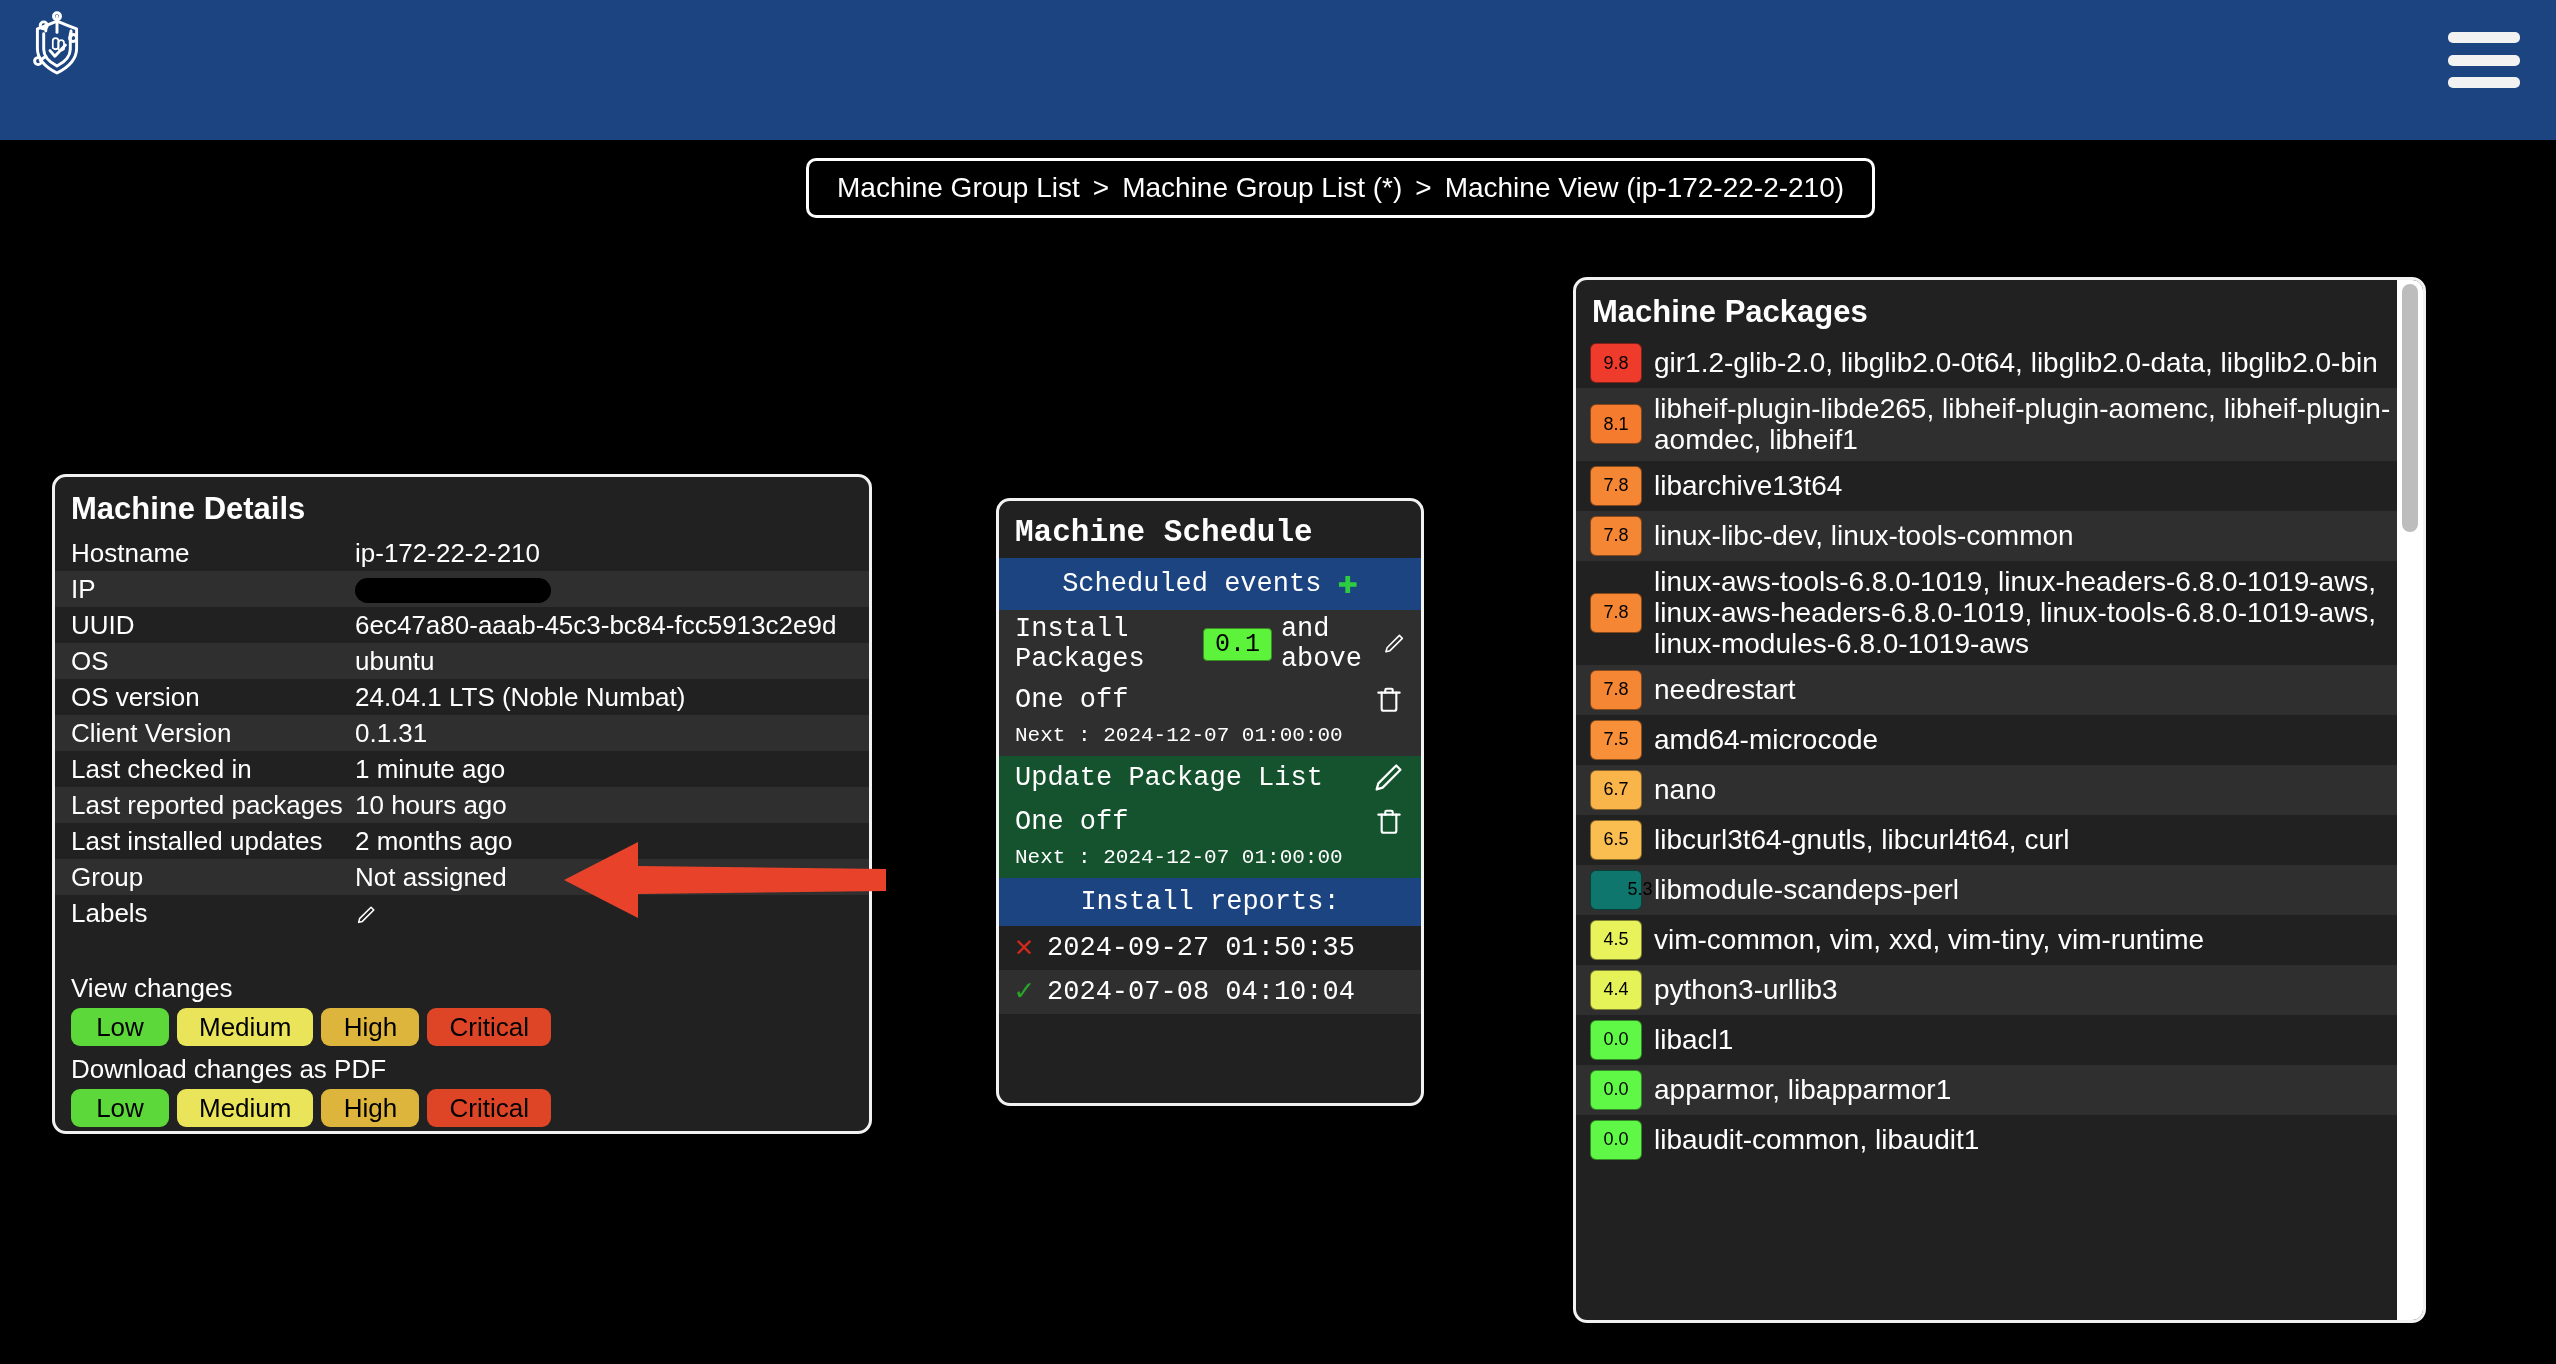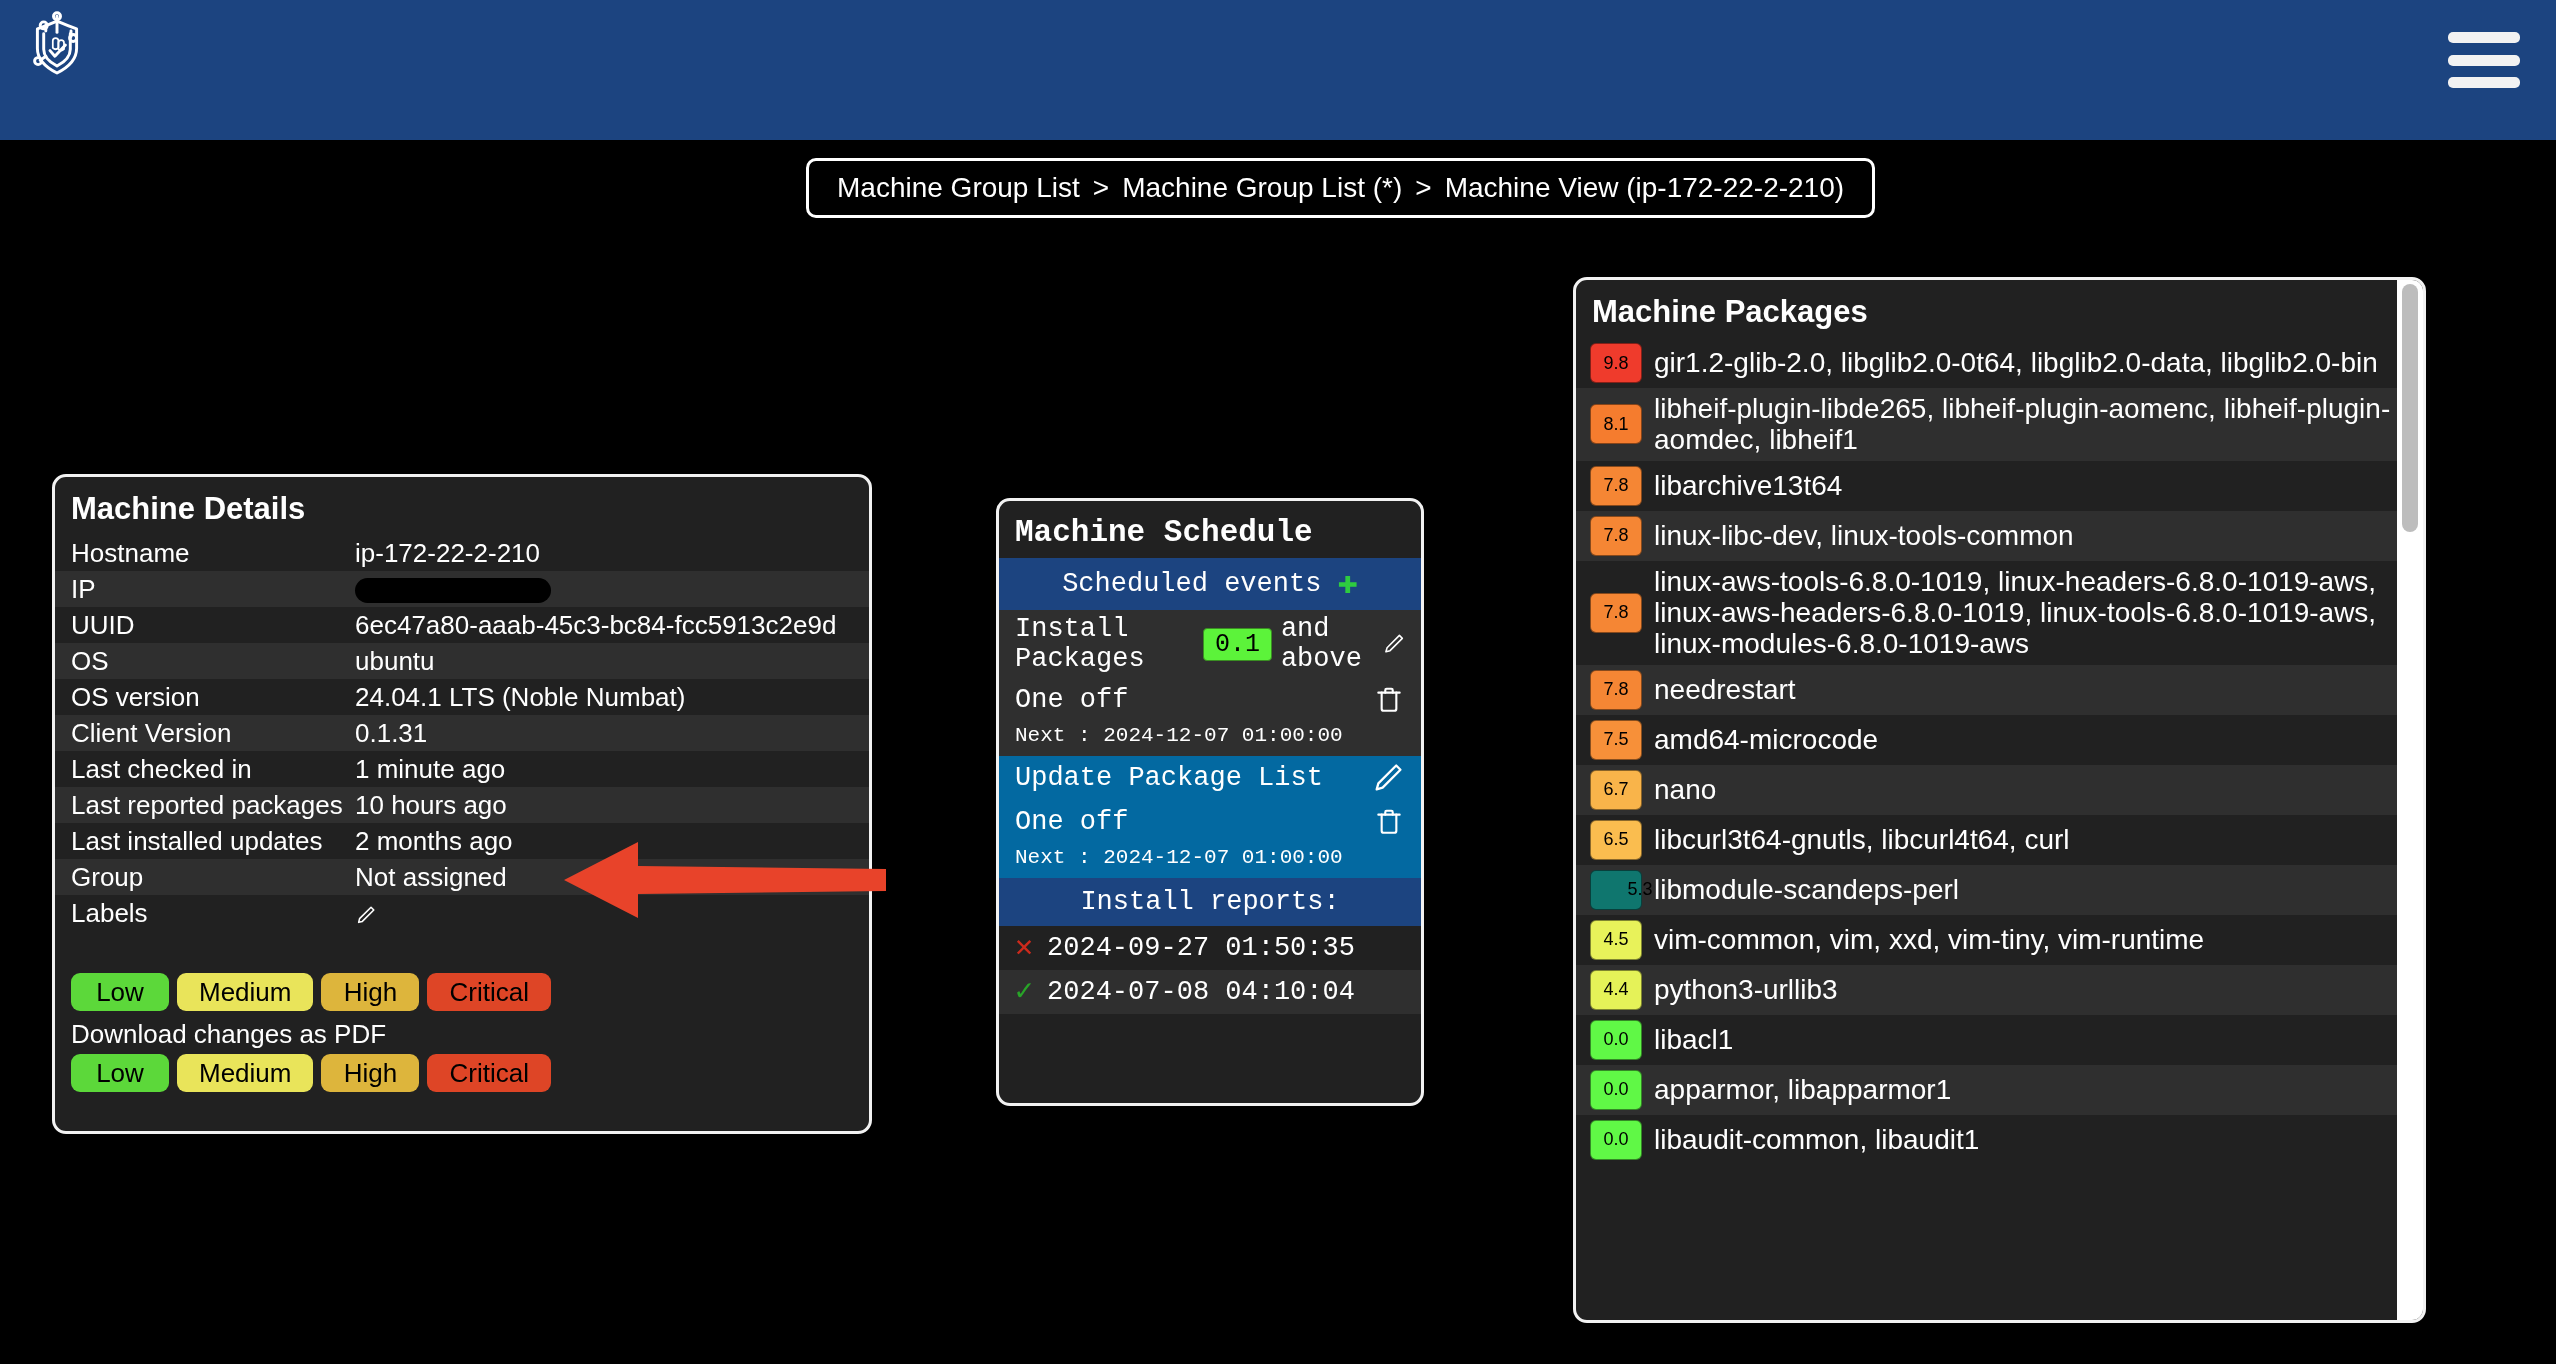--- a/index.html
+++ b/index.html
@@ -117,21 +117,21 @@
     color: #ffffff;
     font-size: 27px;
     text-align: center;
     padding: 9px 0;
     display: flex; align-items: center; justify-content: center;
     gap: 16px;
     cursor: pointer;
   }
   .plus-icon { color: #2ecc40; font-size: 34px; line-height: 1; font-weight: 500; }
   .sched-event { background: #2f2f2f; padding: 0; }
-  .sched-event.dark { background: #0369a1; }
+  .sched-event.dark { background: #14532d; }
   .sched-line {
     display: flex; align-items: center;
     padding: 4px 16px;
     color: #ffffff;
     font-size: 27px;
     min-height: 44px;
   }
   .sched-line .spacer { flex: 1; }
   .badge-green {
     background: #5cf33a;
@@ -300,20 +300,21 @@
         </div>
         <div class="detail-row">
           <div class="detail-key">Labels</div>
           <div class="detail-val"><svg class="pencil-sm" width="22" height="22" viewBox="0 0 24 24" fill="none" stroke="#ffffff" stroke-width="1.7" stroke-linecap="round" stroke-linejoin="round">
               <path d="M17.5 3.5l3 3L8 19l-4 1 1-4z"></path>
             </svg></div>
         </div>
       </div>
 
     <div style="height:42px"></div>
+    <div class="changes-label">View changes</div>
     <div class="sev-row" id="sev-view">
         <div class="sev-btn" style="background: rgb(92, 216, 58);">Low</div>
         <div class="sev-btn" style="background: rgb(233, 228, 90);">Medium</div>
         <div class="sev-btn" style="background: rgb(221, 181, 60);">High</div>
         <div class="sev-btn" style="background: rgb(222, 69, 38);">Critical</div>
       </div>
     <div class="changes-label">Download changes as PDF</div>
     <div class="sev-row" id="sev-pdf">
         <div class="sev-btn" style="background: rgb(92, 216, 58);">Low</div>
         <div class="sev-btn" style="background: rgb(233, 228, 90);">Medium</div>

